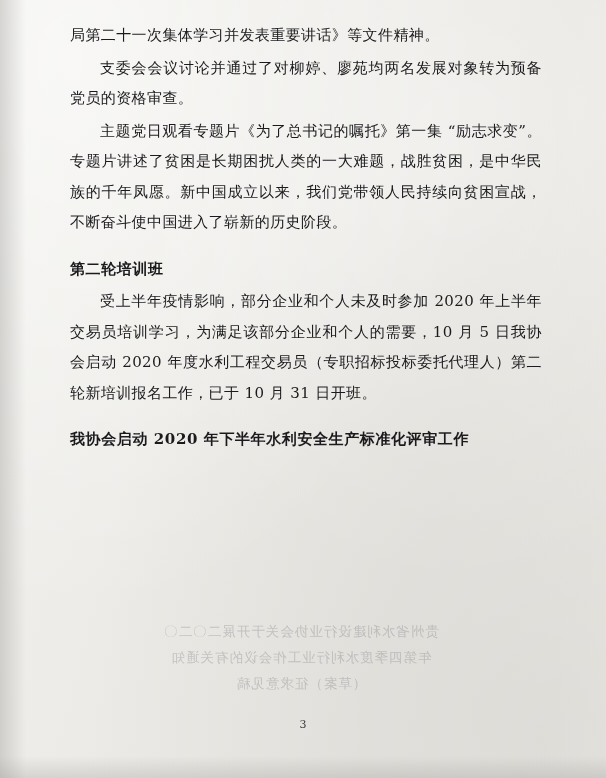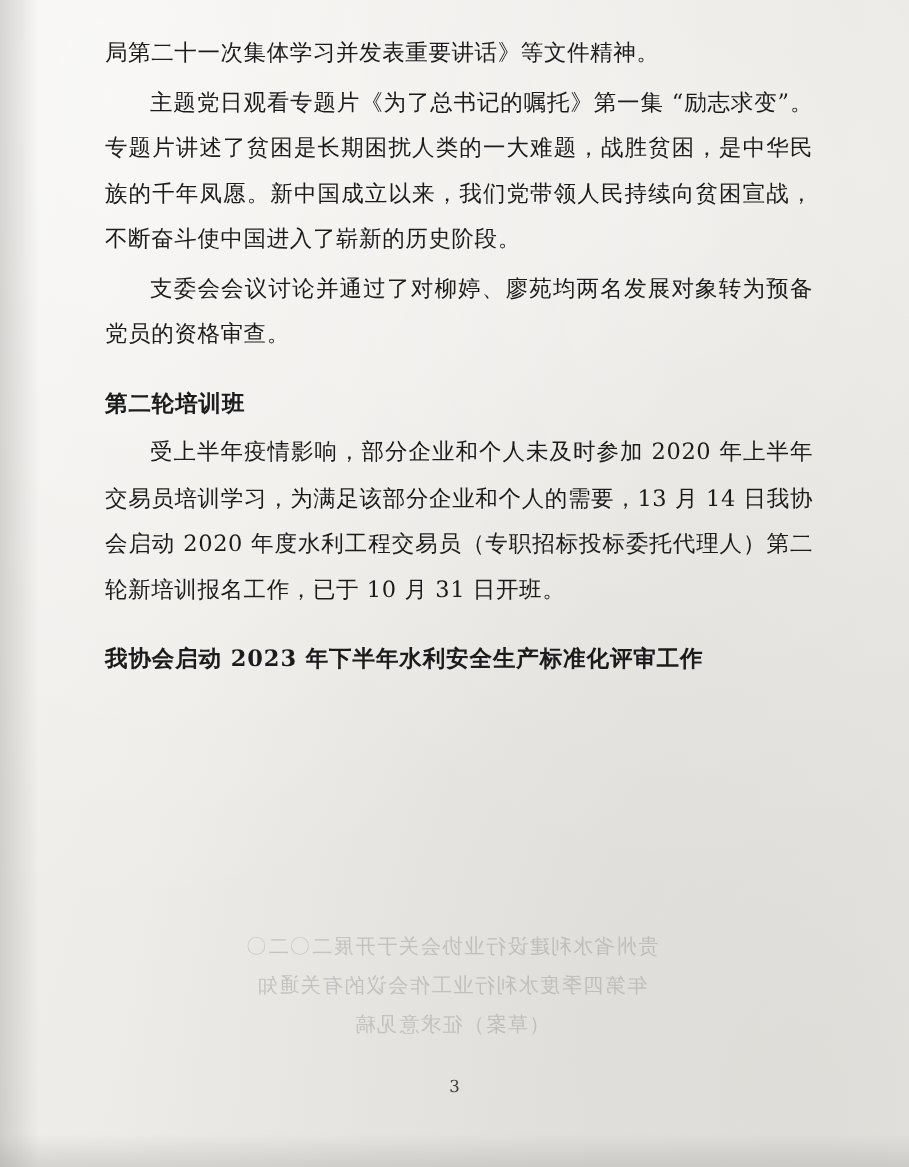--- a/index.html
+++ b/index.html
@@ -115,30 +115,30 @@
 
 <div id="page">
 
   <div class="edge-shadow"></div>
   <div class="edge-shadow-bottom"></div>
 
   <div class="content">
 
     <p class="plain">局第二十一次集体学习并发表重要讲话》等文件精神。</p>
 
+    <p class="indent">支委会会议讨论并通过了对柳婷、廖苑均两名发展对象转为预备党员的资格审查。</p>
+
     <p class="indent">主题党日观看专题片《为了总书记的嘱托》第一集 “励志求变”。专题片讲述了贫困是长期困扰人类的一大难题，战胜贫困，是中华民族的千年凤愿。新中国成立以来，我们党带领人民持续向贫困宣战，不断奋斗使中国进入了崭新的历史阶段。</p>
-
-    <p class="indent">支委会会议讨论并通过了对柳婷、廖苑均两名发展对象转为预备党员的资格审查。</p>
 
 
     <p class="heading cont">第二轮培训班</p>
 
-    <p class="indent">受上半年疫情影响，部分企业和个人未及时参加 2020 年上半年交易员培训学习，为满足该部分企业和个人的需要，13 月 14 日我协会启动 2020 年度水利工程交易员（专职招标投标委托代理人）第二轮新培训报名工作，已于 10 月 31 日开班。</p>
+    <p class="indent">受上半年疫情影响，部分企业和个人未及时参加 2020 年上半年交易员培训学习，为满足该部分企业和个人的需要，10 月 5 日我协会启动 2020 年度水利工程交易员（专职招标投标委托代理人）第二轮新培训报名工作，已于 10 月 31 日开班。</p>
 
-    <p class="heading cont spaced-top">我协会启动 2023 年下半年水利安全生产标准化评审工作</p>
+    <p class="heading cont spaced-top">我协会启动 2020 年下半年水利安全生产标准化评审工作</p>
 
 
   </div>
 
   <div class="ghost">贵州省水利建设行业协会关于开展二〇二〇
 年第四季度水利行业工作会议的有关通知
 （草案）征求意见稿</div>
 
   <div class="page-number">3</div>
 

